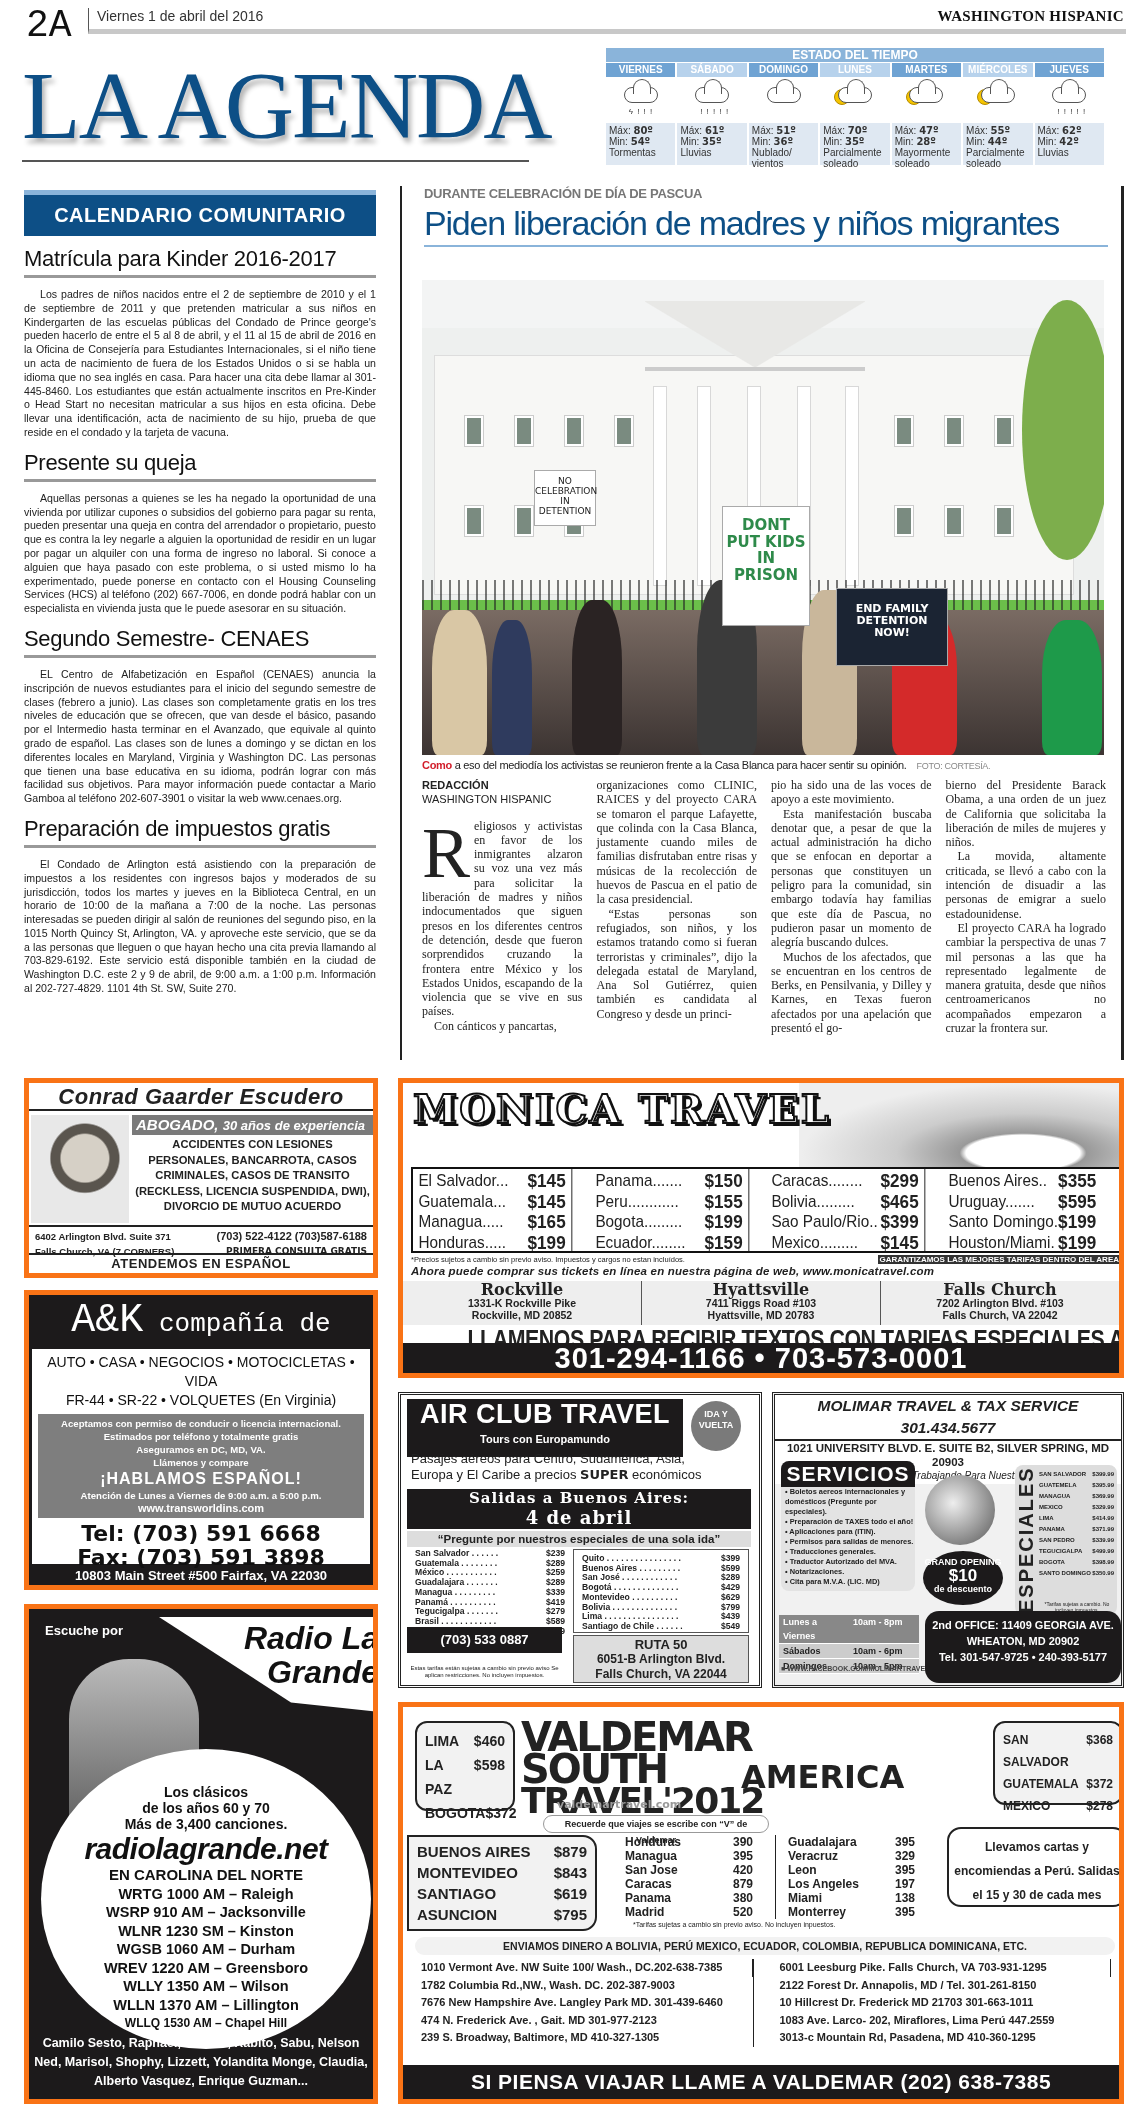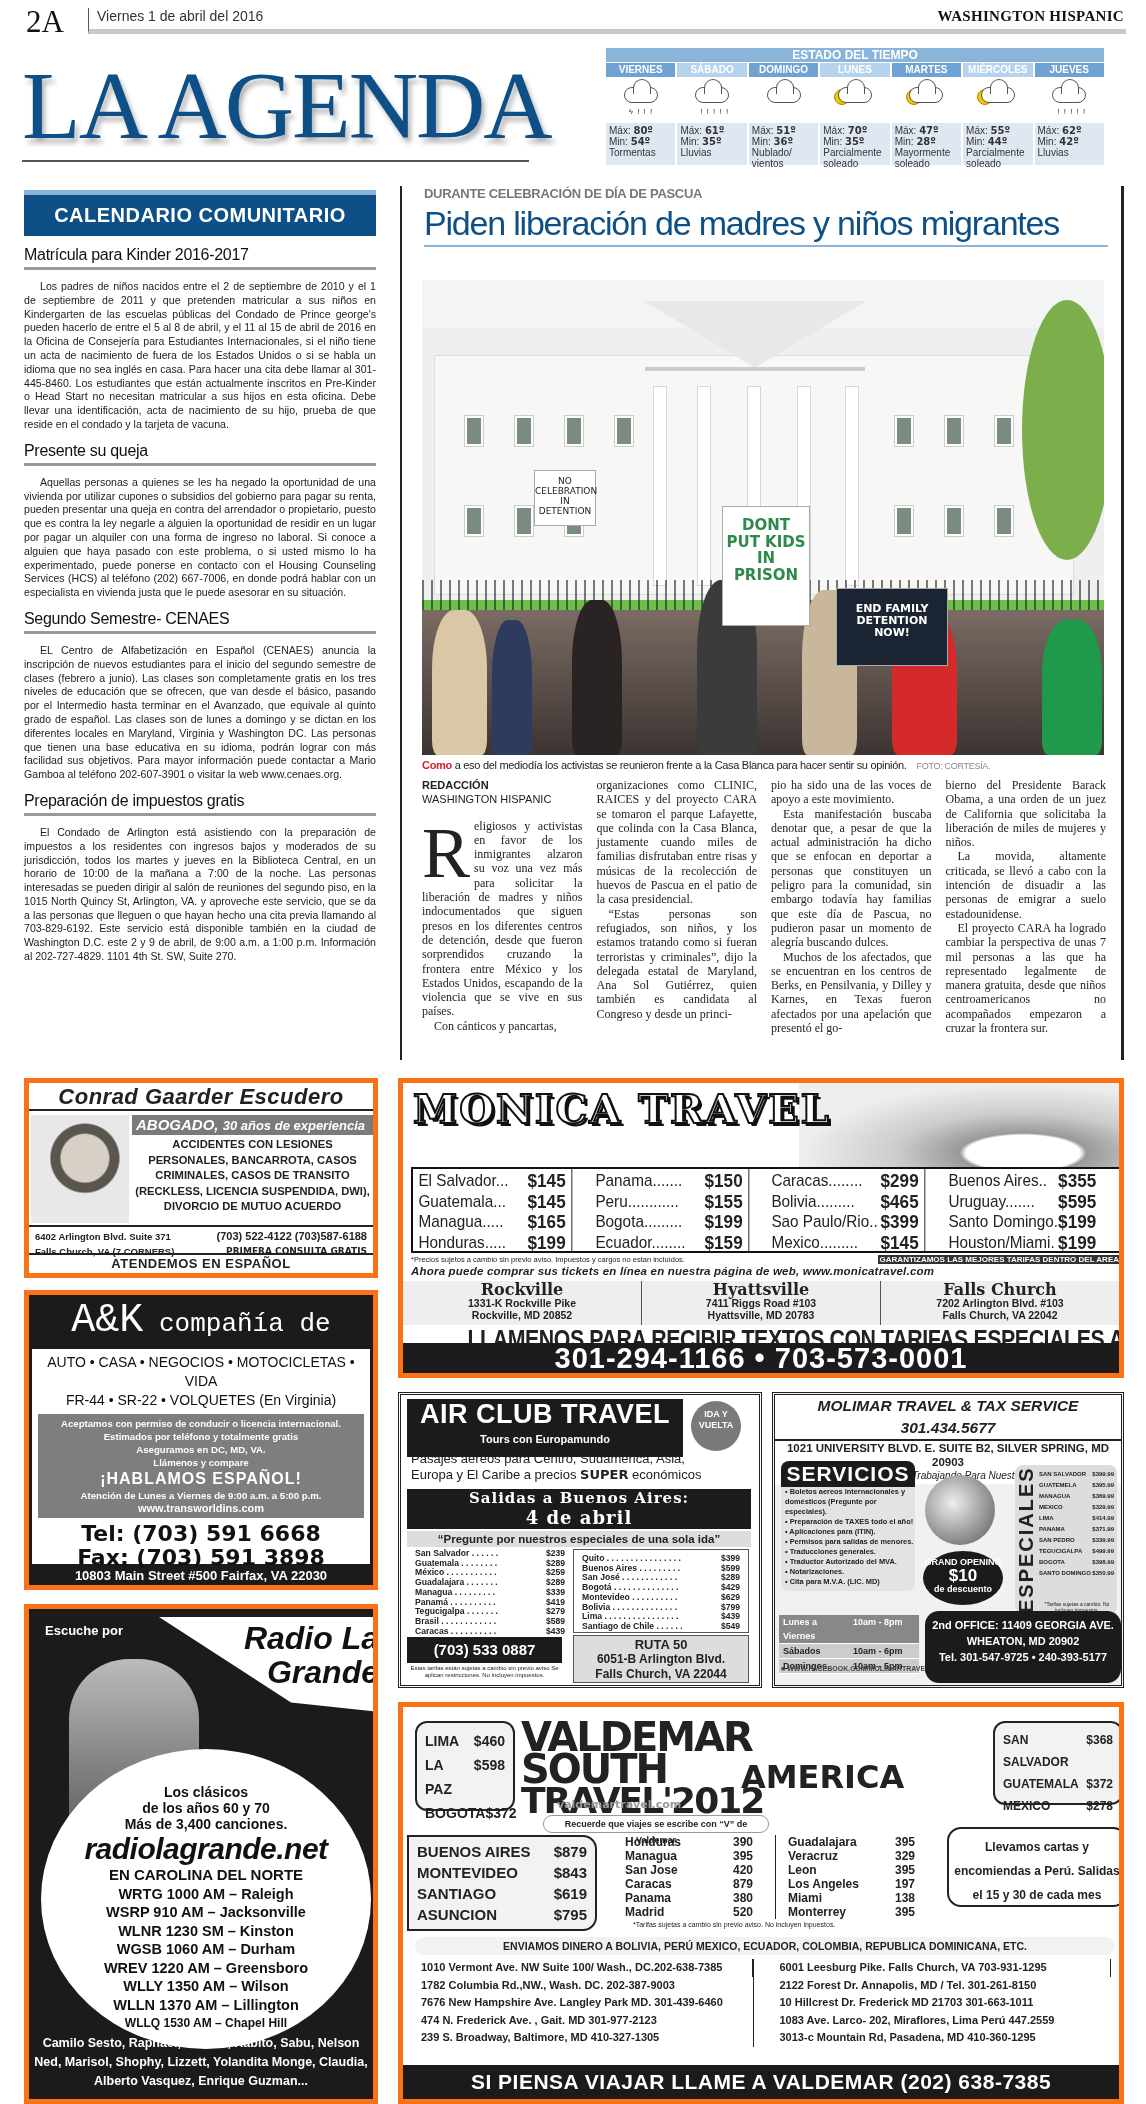--- a/index.html
+++ b/index.html
@@ -1,19 +1,19 @@
 <!DOCTYPE html>
 <html><head>
 <meta charset="utf-8">
 <style>
 *{box-sizing:border-box;margin:0;padding:0}
 body{width:1146px;height:2104px;background:#fff;font-family:"Liberation Sans",sans-serif;color:#222;position:relative;overflow:hidden}
 .abs{position:absolute}
 
-.pg{left:26px;top:4px;font-size:31px;font-family:Liberation Serif, serif;color:#111}
+.pg{left:26px;top:4px;font-size:38px;font-family:Liberation Mono, monospace;color:#111}
 .datebar{left:88px;top:8px;width:1038px;height:26px;border-left:1px solid #555;border-bottom:5px solid #c8c8c8}
 .datebar span{position:absolute;left:8px;top:0;font-size:14px;color:#333}
 .brand{right:22px;top:8px;font-family:"Liberation Serif",serif;font-weight:bold;font-size:15px;letter-spacing:.3px;color:#111;background:#fff;padding-left:8px}
 .agenda{left:22px;top:58px;font-family:"Liberation Serif",serif;font-size:96px;color:#0d4f86;letter-spacing:-2px;text-shadow:3px 5px 5px rgba(0,0,0,.3);line-height:1}
 .hr1{left:22px;top:160px;width:507px;height:2px;background:#555}
 
 .wx{left:606px;top:48px;width:498px;height:116px}
 .wx-title{background:#8ab4da;color:#fff;font-weight:bold;font-size:12px;text-align:center;height:14px;line-height:14px}
 .wx-days{display:flex;gap:2px;margin-top:1px}
 .wx-day{flex:1;display:flex;flex-direction:column}
@@ -23,21 +23,21 @@
 .wx-day .ic{height:46px;background:#fff;position:relative}
 .wx-day .dd{background:#dfe8f2;font-size:10px;line-height:11px;padding:2px 3px;height:42px;color:#333}
 .wx-day .dd b{font-family:"DejaVu Sans",sans-serif;font-size:10px}
 .cloud{position:absolute;left:50%;top:10px;width:34px;height:16px;margin-left:-17px;border:1.5px solid #555;border-radius:10px;background:#fff}
 .cloud:before{content:"";position:absolute;left:8px;top:-9px;width:16px;height:14px;border:1.5px solid #555;border-bottom:none;border-radius:10px 10px 0 0;background:#fff}
 .sun{position:absolute;left:14px;top:12px;width:16px;height:16px;border-radius:50%;background:#f5c400;border:1px solid #b58c00}
 .rain{position:absolute;left:50%;top:30px;margin-left:-12px;font-size:8px;letter-spacing:1px;color:#333}
 
 .lcol{left:24px;top:190px;width:352px}
 .cal{height:46px;background:#0d4f86;border-top:5px solid #8ab4da;color:#fff;font-weight:bold;font-size:20px;text-align:center;line-height:40px;letter-spacing:.5px}
-.sect h2{font-size:16px;font-weight:normal;color:#111;margin-top:10px;padding-bottom:3px;border-bottom:3px solid #999;letter-spacing:-.3px}
+.sect h2{font-size:22px;font-weight:normal;color:#111;margin-top:10px;padding-bottom:3px;border-bottom:3px solid #999;letter-spacing:-.3px}
 .sect p{font-size:10.6px;line-height:13.8px;text-align:justify;text-indent:16px;margin-top:10px;color:#222}
 
 .art{left:400px;top:186px;width:724px;height:874px;border-left:2px solid #222;border-right:3px solid #222}
 .kick{left:22px;top:0;font-size:13px;font-weight:bold;color:#777;letter-spacing:-.3px}
 .head{left:22px;top:18px;font-size:34px;color:#0d4f86;letter-spacing:-1.2px;white-space:nowrap;width:684px;border-bottom:2px solid #8ab4da;padding-bottom:2px}
 .photo{left:20px;top:94px;width:682px;height:475px;overflow:hidden;background:linear-gradient(#f3f4f4 0,#f3f4f4 10%,#eef0ef 10%)}
 .wh{position:absolute;left:12px;top:75px;width:640px;height:240px;background:#f7f7f5;border:1px solid #ddd}
 .wh-ped{position:absolute;left:210px;top:-55px;width:220px;height:70px;border-bottom:4px solid #ccc;background:linear-gradient(to top right,transparent 49%,#e8e8e6 50%) left/50% 100% no-repeat,linear-gradient(to top left,transparent 49%,#e8e8e6 50%) right/50% 100% no-repeat}
 .col-pil{position:absolute;top:30px;width:14px;height:200px;background:#fff;border:1px solid #d8d8d8}
 .win{position:absolute;width:18px;height:30px;background:#7a8b80;border:2px solid #fff;outline:1px solid #ccc}
@@ -111,21 +111,21 @@
 .air .top span{font-size:11px;font-weight:bold}
 .air .ida{position:absolute;left:290px;top:6px;width:50px;height:50px;border-radius:50%;background:#7a7a7a;color:#fff;font-weight:bold;font-size:9px;text-align:center;line-height:11px;padding-top:8px}
 .air .pas{position:absolute;left:10px;top:56px;font-size:13px;line-height:16px}
 .air .pas b{font-family:"DejaVu Sans",sans-serif}
 .air .sal{position:absolute;left:6px;top:94px;width:344px;height:40px;background:#1c1a1b;color:#fff;text-align:center;font-family:"DejaVu Serif",serif;font-weight:bold;font-size:15px;line-height:19px;letter-spacing:1px}
 .air .preg{position:absolute;left:6px;top:136px;width:344px;height:16px;background:#ddd;font-weight:bold;font-size:11.5px;text-align:center;line-height:16px}
 .air .tl,.air .tr{position:absolute;font-weight:bold;font-size:8.6px;line-height:9.7px}
 .air .tl{left:14px;top:154px;width:150px}
 .air .tr{left:172px;top:154px;width:176px;height:84px;border:1px solid #555;padding:4px 8px}
 .air .tl div,.air .tr div{display:flex;justify-content:space-between}
-.air .ph{position:absolute;left:6px;top:242px;width:155px;height:26px;background:#1c1a1b;color:#fff;font-weight:bold;font-size:15px;text-align:center;line-height:26px}
+.air .ph{position:absolute;left:6px;top:232px;width:155px;height:26px;background:#1c1a1b;color:#fff;font-weight:bold;font-size:13px;text-align:center;line-height:26px}
 .air .fine{position:absolute;left:6px;top:270px;width:155px;font-size:6px;text-align:center;line-height:7px}
 .air .ruta{position:absolute;left:172px;top:240px;width:176px;height:48px;background:#ddd;border:1px solid #555;text-align:center;font-weight:bold;font-size:12px;line-height:15px;padding-top:1px}
 .moli{left:772px;top:1392px;width:352px;height:296px;background:#f1f1f1;border:3px double #222}
 .moli .h1{font-style:italic;font-weight:bold;font-size:15.5px;text-align:center;border-bottom:2px solid #222;line-height:22px;background:#fff}
 .moli .h2{font-weight:bold;font-size:11.5px;text-align:center;line-height:14px;background:#fff}
 .moli .h3{font-style:italic;font-size:10px;text-align:center;line-height:13px;background:#fff;padding-bottom:2px}
 .moli .sv{position:absolute;left:6px;top:66px;width:134px;background:#e3e3e3;border-radius:8px;padding-bottom:4px}
 .moli .sv b{display:block;background:#1c1a1b;color:#fff;font-size:21px;text-align:center;border-radius:8px 8px 0 0;line-height:26px;letter-spacing:1px}
 .moli .sv div{font-size:7.4px;font-weight:bold;line-height:10px;padding-left:4px}
 .moli .globe{position:absolute;left:150px;top:80px;width:70px;height:70px;border-radius:50%;background:radial-gradient(circle at 40% 40%,#eee,#555)}

